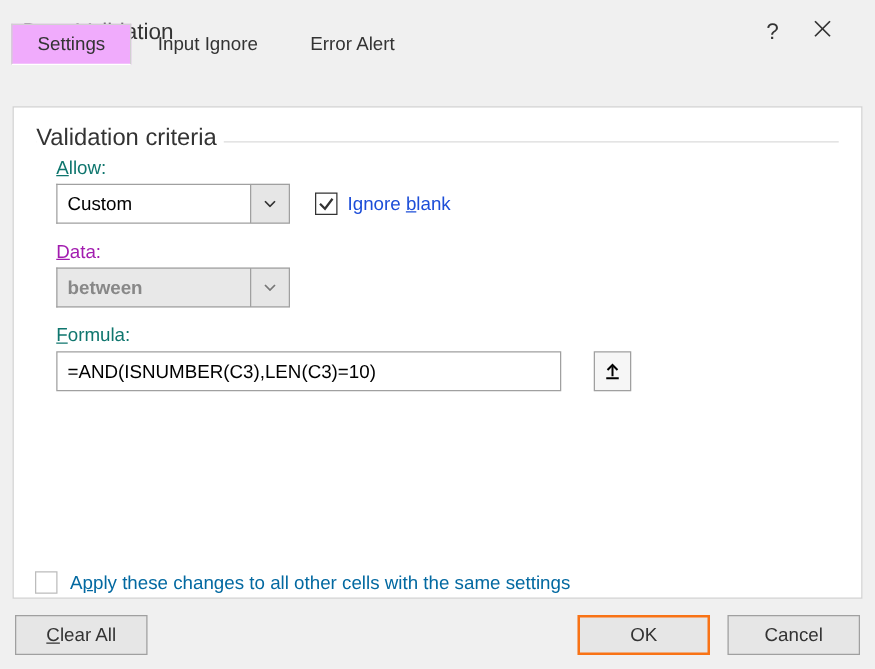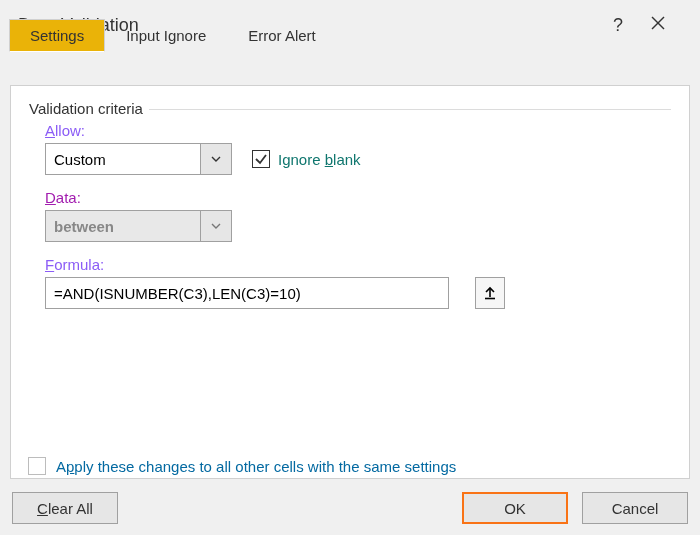--- a/index.html
+++ b/index.html
@@ -5,39 +5,39 @@
     * { box-sizing: border-box; margin: 0; padding: 0; font-family: "Segoe UI", Tahoma, sans-serif; }
     body { background: #f0f0f0; width: 700px; height: 535px; overflow: hidden; }
     .dialog { width: 700px; height: 535px; background: #f0f0f0; position: relative; }
     .titlebar { display: flex; align-items: center; padding: 10px 18px 4px 18px; height: 44px; }
     .title { font-size: 18px; color: #333; flex: 1; }
     .help-btn { width: 32px; text-align: center; font-size: 18px; color: #333; cursor: default; }
     .close-btn { width: 48px; text-align: center; cursor: default; }
     .close-btn svg { width: 14px; height: 14px; }
     .tabs { display: flex; position: absolute; top: -33px; left: -1px; }
     .tab { padding: 7px 20px; font-size: 15px; color: #333; border: 1px solid transparent; border-bottom: none; cursor: default; }
-    .tab.active { background: #eab308; border: 1px solid #d0d0d0; border-bottom: 1px solid #fff; margin-bottom: -1px; }
+    .tab.active { background: #f0abfc; border: 1px solid #d0d0d0; border-bottom: 1px solid #fff; margin-bottom: -1px; }
     .tab-wrap { position: relative; padding-top: 33px; margin: 8px 10px 0 10px; }
     .tab-content { background: #fff; border: 1px solid #d0d0d0; height: 394px; padding: 14px 18px; }
-    .fieldset-label { font-size: 15px; color: #333; position: relative; background: #fff; display: inline-block; padding-right: 6px; z-index: 1; }
+    .fieldset-label { font-size: 19px; color: #333; position: relative; background: #fff; display: inline-block; padding-right: 6px; z-index: 1; }
     .fieldset-line { border-top: 1px solid #dcdcdc; margin-top: -9px; margin-bottom: 12px; }
     .form-body { padding-left: 16px; }
-    .label { font-size: 15px; color: #8b5cf6; margin-bottom: 4px; display: block; }
+    .label { font-size: 15px; color: #0f766e; margin-bottom: 4px; display: block; }
     .label.disabled { color: #a21caf; }
     .row { display: flex; align-items: center; gap: 20px; margin-bottom: 14px; }
     .select { display: inline-flex; align-items: stretch; height: 32px; }
     .select-input { width: 155px; height: 32px; border: 1px solid #a0a0a0; border-right: none; background: #fff; font-size: 15px; padding: 0 8px; outline: none; }
     .select-input.disabled { background: #e8e8e8; color: #888; font-weight: bold; }
     .select-btn { width: 32px; height: 32px; border: 1px solid #a0a0a0; background: #e6e6e6; display: flex; align-items: center; justify-content: center; cursor: default; }
     .select-btn svg { width: 10px; height: 6px; }
     .checkbox-wrap { display: inline-flex; align-items: center; gap: 8px; cursor: default; }
     .checkbox { width: 18px; height: 18px; border: 1px solid #333; background: #fff; display: flex; align-items: center; justify-content: center; }
     .checkbox svg { width: 14px; height: 14px; }
     .checkbox.disabled { border-color: #bcbcbc; }
-    .checkbox-label { font-size: 15px; color: #0f766e; }
+    .checkbox-label { font-size: 15px; color: #1d4ed8; }
     .ul { text-decoration: underline; }
     .formula-row { display: flex; align-items: stretch; height: 48px; gap: 20px; }
     .formula-input { width: 404px; height: 32px; border: 1px solid #a0a0a0; font-size: 15px; padding: 0 8px; outline: none; }
     .ref-btn { width: 30px; height: 32px; border: 1px solid #a0a0a0; margin-left: 6px; background: #f6f6f6; display: flex; align-items: center; justify-content: center; cursor: default; }
     .ref-btn svg { width: 14px; height: 14px; }
     .apply-row { position: absolute; left: 28px; bottom: 60px; display: flex; align-items: center; gap: 10px; }
     .apply-row .checkbox-label { color: #0369a1; font-size: 15px; }
     .button-bar { position: absolute; left: 0; right: 0; bottom: 0; height: 54px; display: flex; align-items: center; padding: 0 12px; }
     .btn { height: 32px; min-width: 106px; border: 1px solid #a0a0a0; background: #e6e6e6; font-size: 15px; color: #333; display: inline-flex; align-items: center; justify-content: center; cursor: default; }
     .btn.primary { border: 2px solid #f97316; background: #e6e6e6; }

